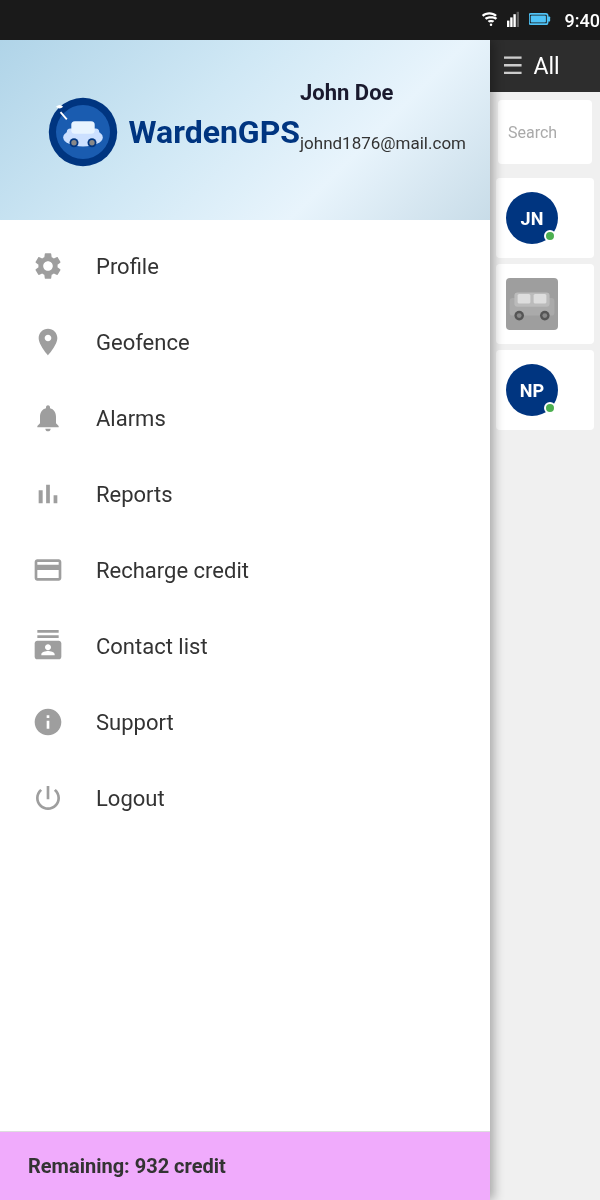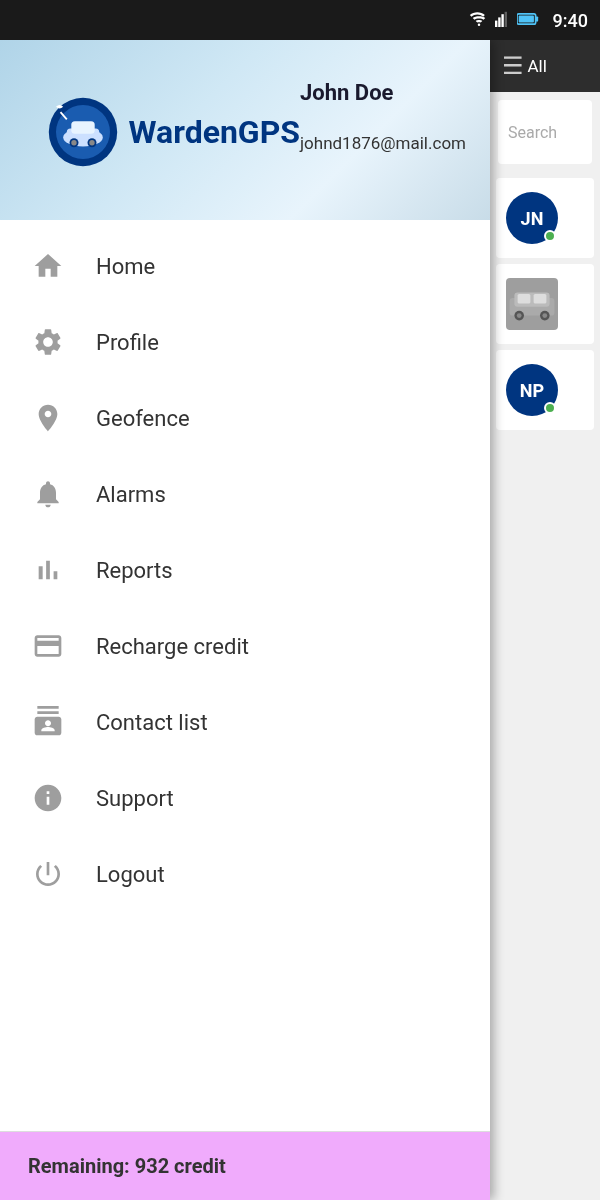--- a/index.html
+++ b/index.html
@@ -14,21 +14,21 @@
 
     
     .status-bar {
       position: absolute;
       top: 0; left: 0; right: 0;
       height: 40px;
       background: #1a1a1a;
       display: flex;
       align-items: center;
       justify-content: flex-end;
-      padding: 0 12px;
+      padding: 0 0;
       z-index: 100;
     }
     .status-icons {
       display: flex;
       align-items: center;
       gap: 6px;
     }
     .status-time {
       color: white;
       font-size: 18px;
@@ -288,28 +288,20 @@
         <span class="logo-text">WardenGPS</span>
       </div>
       <div class="user-info">
         <div class="user-name">John Doe</div>
         <div class="user-email">johnd1876@mail.com</div>
       </div>
     </div>
 
     <div class="menu-list">
 
-      <div class="menu-item">
-        <div class="menu-icon">
-          <svg width="32" height="32" viewBox="0 0 24 24" fill="#9e9e9e">
-            <path d="M10 20v-6h4v6h5v-8h3L12 3 2 12h3v8z"></path>
-          </svg>
-        </div>
-        <span class="menu-label">Home</span>
-      </div>
 
       <div class="menu-item">
         <div class="menu-icon">
           <svg width="32" height="32" viewBox="0 0 24 24" fill="#9e9e9e">
             <path d="M19.14 12.94c.04-.3.06-.61.06-.94s-.02-.64-.07-.94l2.03-1.58c.18-.14.23-.41.12-.61l-1.92-3.32c-.12-.22-.37-.29-.59-.22l-2.39.96c-.5-.38-1.03-.7-1.62-.94l-.36-2.54c-.04-.24-.24-.41-.48-.41h-3.84c-.24 0-.43.17-.47.41l-.36 2.54c-.59.24-1.13.57-1.62.94l-2.39-.96c-.22-.08-.47 0-.59.22L2.74 8.87c-.12.21-.08.47.12.61l2.03 1.58c-.05.3-.09.63-.09.94s.02.64.07.94l-2.03 1.58c-.18.14-.23.41-.12.61l1.92 3.32c.12.22.37.29.59.22l2.39-.96c.5.38 1.03.7 1.62.94l.36 2.54c.05.24.24.41.48.41h3.84c.24 0 .44-.17.47-.41l.36-2.54c.59-.24 1.13-.56 1.62-.94l2.39.96c.22.08.47 0 .59-.22l1.92-3.32c.12-.22.07-.47-.12-.61l-2.01-1.58zM12 15.6c-1.98 0-3.6-1.62-3.6-3.6s1.62-3.6 3.6-3.6 3.6 1.62 3.6 3.6-1.62 3.6-3.6 3.6z"></path>
           </svg>
         </div>
         <span class="menu-label">Profile</span>
       </div>
 
@@ -379,21 +371,21 @@
     </div>
 
     <div class="drawer-footer">
       <span class="remaining-text">Remaining:  932 credit</span>
     </div>
   </div>
 
   <div class="right-panel">
     <div class="right-toolbar">
       <span style="color:#ccc; font-size:24px; cursor:pointer;">☰</span>
-      <span style="color:white; font-size:17px; margin-left:4px;">All</span>
+      <span style="color:white; font-size:23px; margin-left:10px;">All</span>
     </div>
     <div class="search-bar">
       <span class="search-placeholder">Search</span>
     </div>
     <div class="right-list">
 
       <div class="right-item">
         <div class="avatar-circle">
           <span>JN</span>
           <div class="online-dot"></div>

